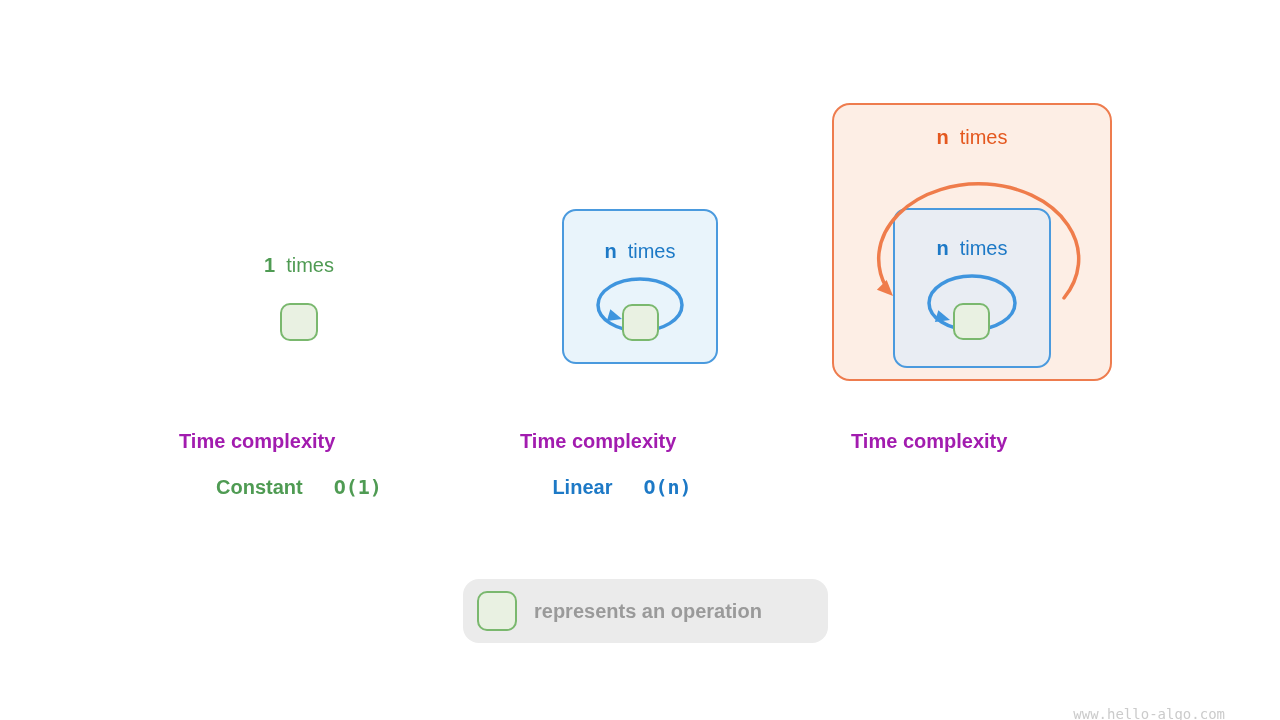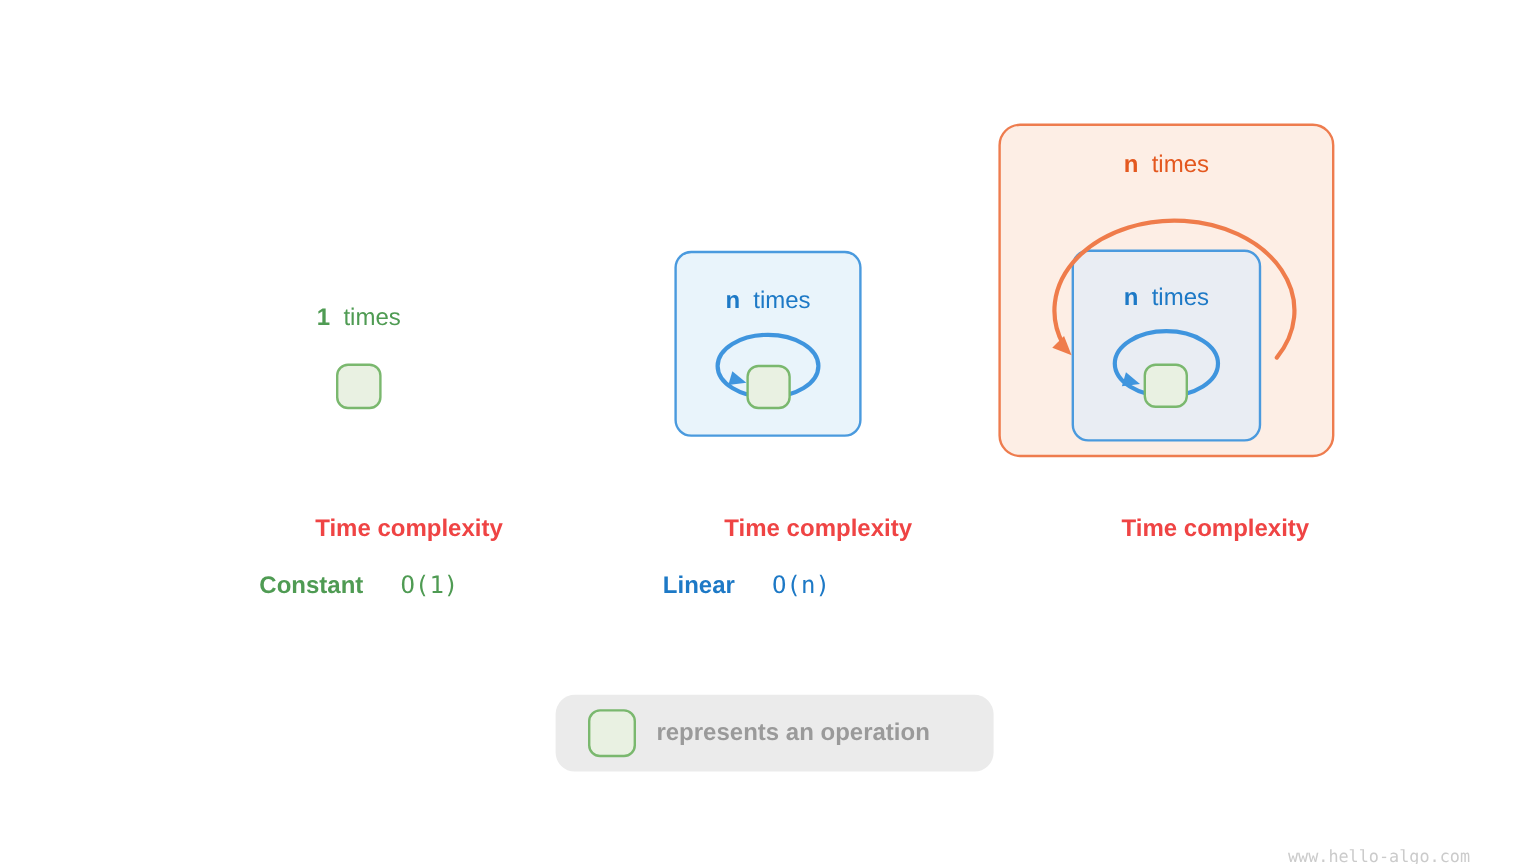--- a/index.html
+++ b/index.html
@@ -21,30 +21,30 @@
               font-size:20px;line-height:26px;z-index:2;}
   .loop-label .count{font-weight:700;}
   .green-t{color:#4f9b53;}
   .blue-t{color:#1d79c6;}
   .orange-t{color:#e4581f;}
 
   
   .arrows{position:absolute;left:0;top:0;width:1280px;height:720px;z-index:2;pointer-events:none;}
 
   
-  .caption{position:absolute;width:240px;text-align:right;font-size:20px;line-height:26px;
-           font-weight:700;color:#ef4444;z-index:1;}
+  .caption{position:absolute;width:240px;text-align:left;font-size:20px;line-height:26px;
+           font-weight:700;color:#a21caf;z-index:1;}
   .complexity{position:absolute;width:260px;display:flex;justify-content:center;align-items:baseline;
               gap:31px;font-size:20px;line-height:28px;font-weight:700;z-index:1;text-align:right;}
-  .complexity .cnotation{font-family:"DejaVu Sans Mono","Liberation Mono",monospace;font-weight:400;}
+  .complexity .cnotation{font-family:"DejaVu Sans Mono","Liberation Mono",monospace;font-weight:700;}
   .complexity sup{font-size:13px;line-height:0;}
 
   
   .legend{position:absolute;left:463px;top:579px;width:365px;height:64px;background:#ebebeb;
-          border-radius:16px;display:flex;align-items:center;padding-left:27px;box-sizing:border-box;z-index:1;}
+          border-radius:16px;display:flex;align-items:center;padding-left:14px;box-sizing:border-box;z-index:1;}
   .legend .op-box-inline{box-sizing:border-box;width:40px;height:40px;border:2px solid #7ab86e;
           background:#e9f1e2;border-radius:10px;flex:0 0 auto;}
   .legend-text{margin-left:17px;font-size:20px;font-weight:700;color:#9a9a9a;}
 
   
   .watermark{position:absolute;right:55px;top:706px;font-family:"DejaVu Sans Mono","Liberation Mono",monospace;
              font-size:14px;color:#cbcbcb;z-index:1;}
 </style>
 </head>
 <body>

